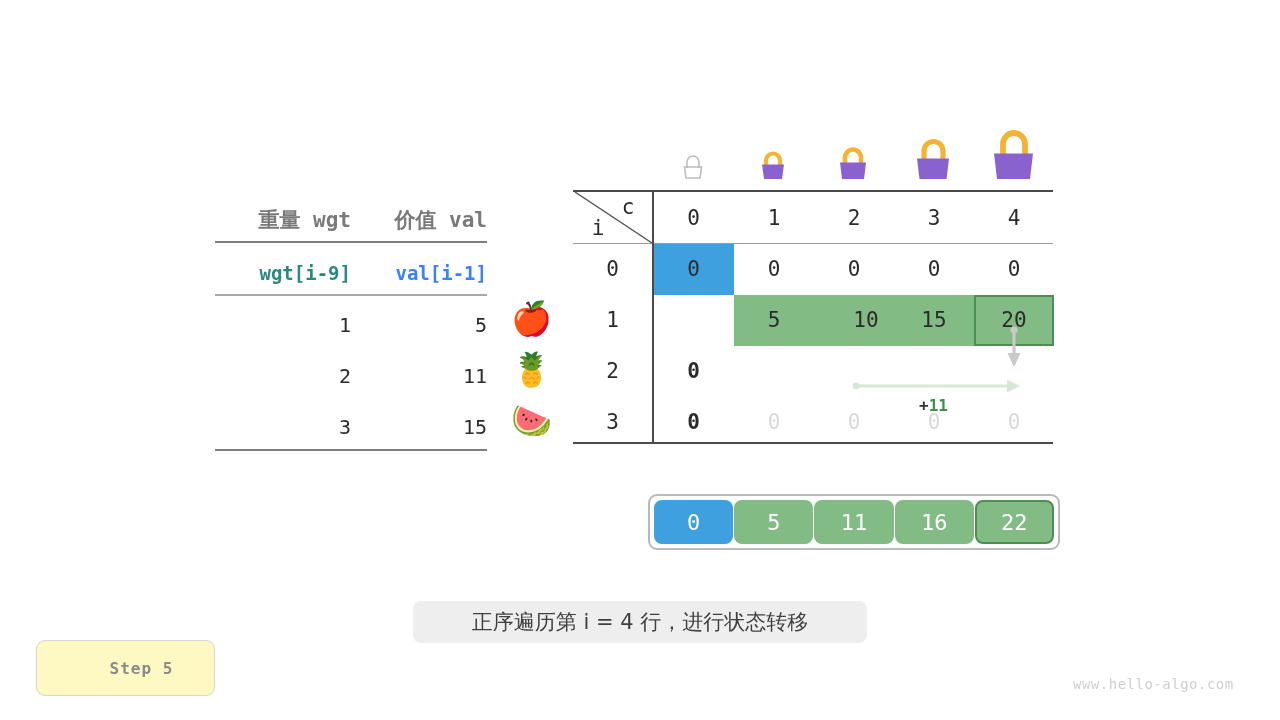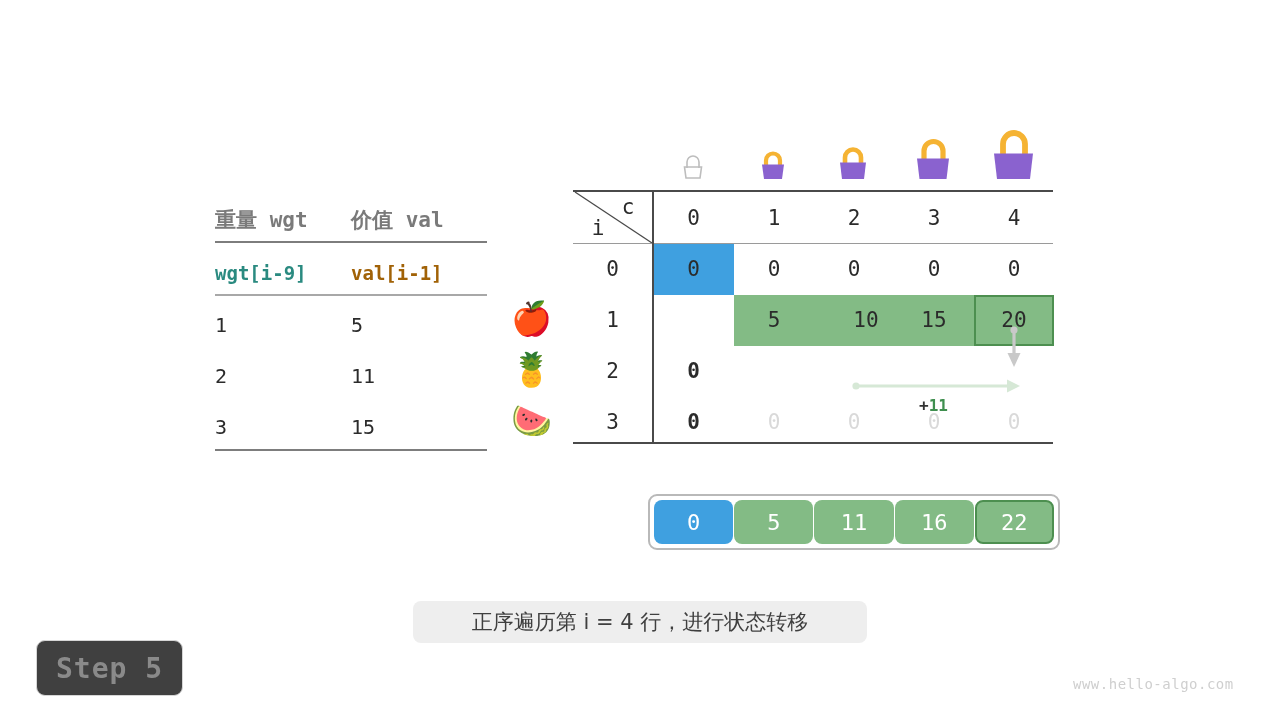--- a/index.html
+++ b/index.html
@@ -13,24 +13,24 @@
 
   
   .abs { position: absolute; }
 
   
   #wvtable { left: 215px; top: 190px; width: 272px; }
   #wvtable .hrule-top { height: 2px; background: #7d7d7d; width: 272px; }
   #wvtable .hrule-mid { height: 1.5px; background: #a8a8a8; width: 272px; }
   #wvtable .hrule-bot { height: 2px; background: #7d7d7d; width: 272px; }
   .wv-row { display: flex; height: 51px; align-items: center; }
-  .wv-c { width: 136px; text-align: left; font-size: 21px; margin-top: 8px; }
+  .wv-c { width: 136px; text-align: right; font-size: 21px; margin-top: 8px; }
   .wv-head .wv-c { color: #7a7a7a; font-weight: bold; font-size: 21px; }
   .wv-sub .wv-c.teal { color: #2a8a80; font-weight: bold; font-size: 19px; }
-  .wv-sub .wv-c.green { color: #a16207; font-weight: bold; font-size: 19px; }
+  .wv-sub .wv-c.green { color: #3b82f6; font-weight: bold; font-size: 19px; }
   .wv-data .wv-c { color: #2b2b2b; font-size: 20px; font-weight: normal; }
 
   
   .fruit { left: 508px; width: 48px; height: 48px; font-size: 33px;
            font-family: "DejaVu Sans", sans-serif; text-align: center; line-height: 48px; }
 
   
   .bagwrap { width: 80px; height: 62px; }
 
   
@@ -56,23 +56,23 @@
             font-size: 22px; box-sizing: border-box; }
 
   
   #caption { left: 413px; top: 601px; width: 454px; height: 42px;
              background: #eeeeee; border-radius: 8px;
              display: flex; align-items: center; justify-content: center;
              font-size: 21px; color: #3f3f3f; font-family: "DejaVu Sans", sans-serif; }
 
   
   #step { left: 36px; top: 640px; width: 145px; height: 54px;
-          background: #404040; border: 1.5px solid #d6d6d6; border-radius: 9px;
+          background: #fef9c3; border: 1.5px solid #d6d6d6; border-radius: 9px;
           display: flex; align-items: center; justify-content: center;
-          font-size: 28px; font-weight: bold; color: #8a8a8a; letter-spacing: 1px; }
+          font-size: 16px; font-weight: bold; color: #8a8a8a; letter-spacing: 1px; padding-left: 32px; }
 
   
   #wm { left: 1073px; top: 676px; font-size: 14px; color: #cfcfcf; letter-spacing: .5px; }
 
   
   #plus11 { left: 919px; top: 396px; font-size: 16px; font-weight: bold; }
   #plus11 .pl { color: #333333; }
   #plus11 .nm { color: #3f8f4f; }
 </style>
 </head>

